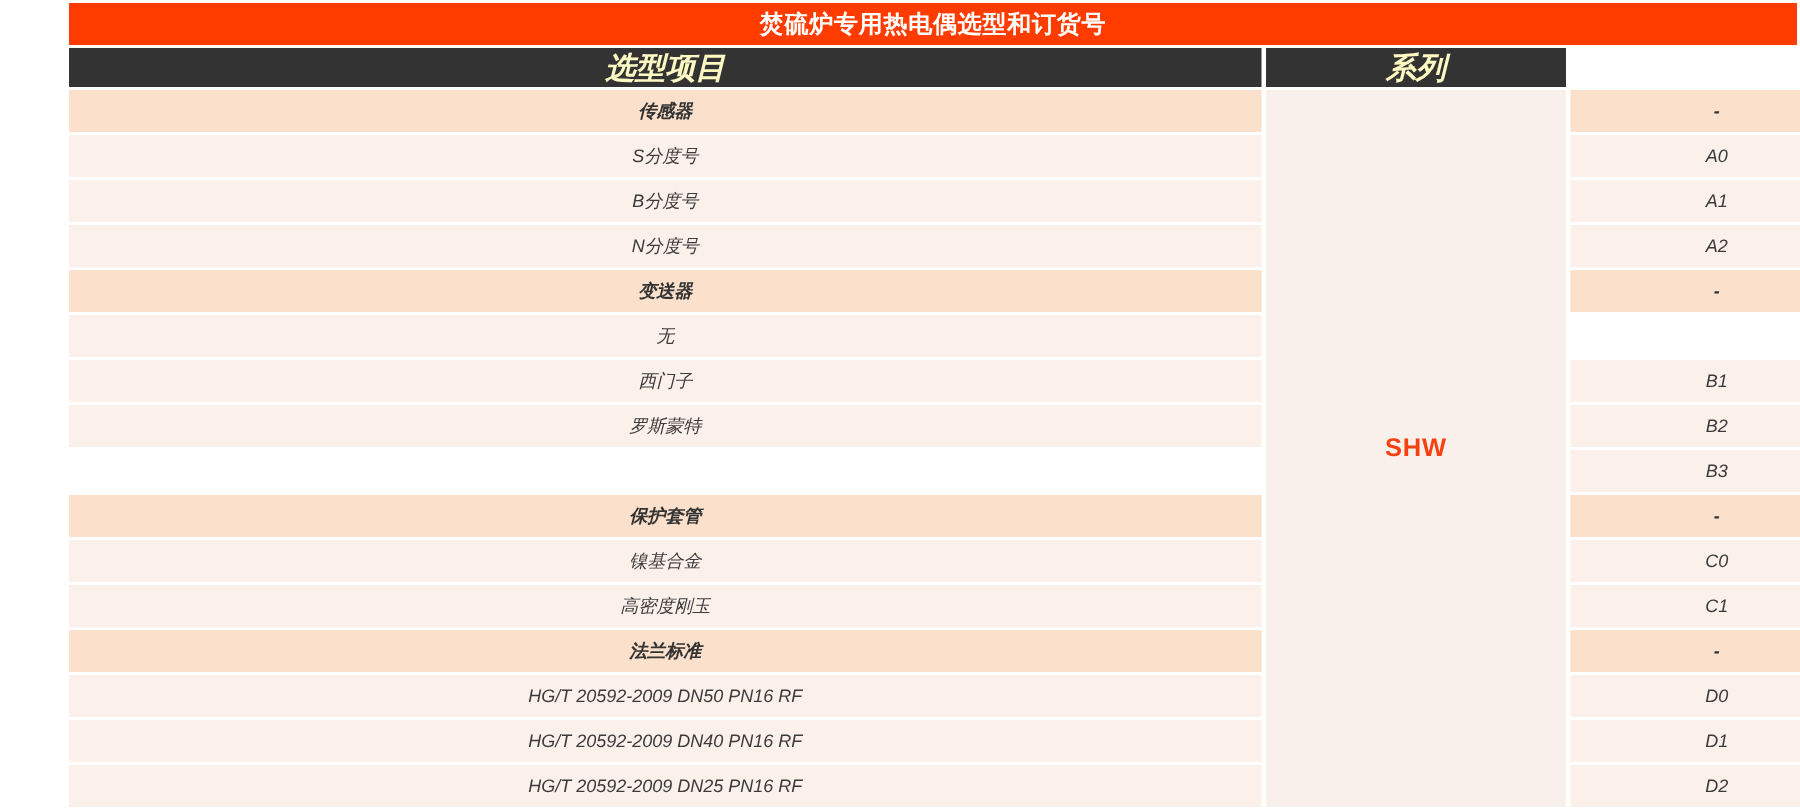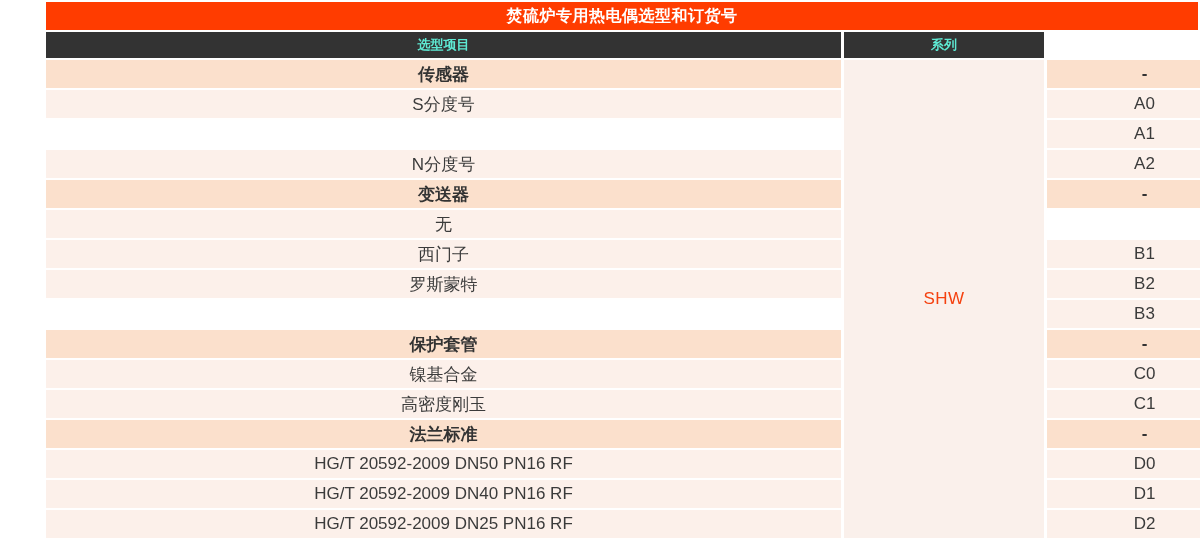--- a/index.html
+++ b/index.html
@@ -36,55 +36,57 @@
   }
   .header-row {
     display: grid;
     grid-template-columns: 795px 200px 195px;
     column-gap: 3px;
     margin-bottom: 2px;
   }
   .header-cell {
     height: 26px;
     background: var(--header-bg);
-    color: #5eead4;
-    font-size: 13px;
+    color: #fef9c3;
+    font-size: 20px;
     font-weight: bold;
     display: flex;
     align-items: center;
     justify-content: center;
+    font-style: italic;
   }
   .body-grid {
     display: grid;
     grid-template-columns: 795px 200px 195px;
     grid-auto-rows: 28px;
     gap: 2px 3px;
   }
   .cell {
     display: flex;
     align-items: center;
     justify-content: center;
-    font-size: 17px;
+    font-size: 12px;
     color: var(--text-dark);
     background: var(--row-bg);
+    font-style: italic;
   }
   .cell.section {
     background: var(--section-bg);
     font-weight: bold;
     color: #333333;
   }
   .series-cell {
     grid-column: 2;
     grid-row: 1 / span 16;
     background: var(--series-bg);
     display: flex;
     align-items: center;
     justify-content: center;
     font-size: 17px;
-    font-weight: normal;
+    font-weight: bold;
     color: var(--shw-color);
     letter-spacing: 0.5px;
   }
   .col-left { grid-column: 1; }
   .col-right { grid-column: 3; }
 </style>
 </head>
 <body>
 
 <div class="table-wrap">
@@ -98,20 +100,21 @@
 
   <div class="body-grid">
     <div class="series-cell">SHW</div>
 
     <div class="cell col-left section">传感器</div>
     <div class="cell col-right section">-</div>
 
     <div class="cell col-left">S分度号</div>
     <div class="cell col-right">A0</div>
 
+    <div class="cell col-left">B分度号</div>
     <div class="cell col-right">A1</div>
 
     <div class="cell col-left">N分度号</div>
     <div class="cell col-right">A2</div>
 
     <div class="cell col-left section">变送器</div>
     <div class="cell col-right section">-</div>
 
     <div class="cell col-left">无</div>
 

